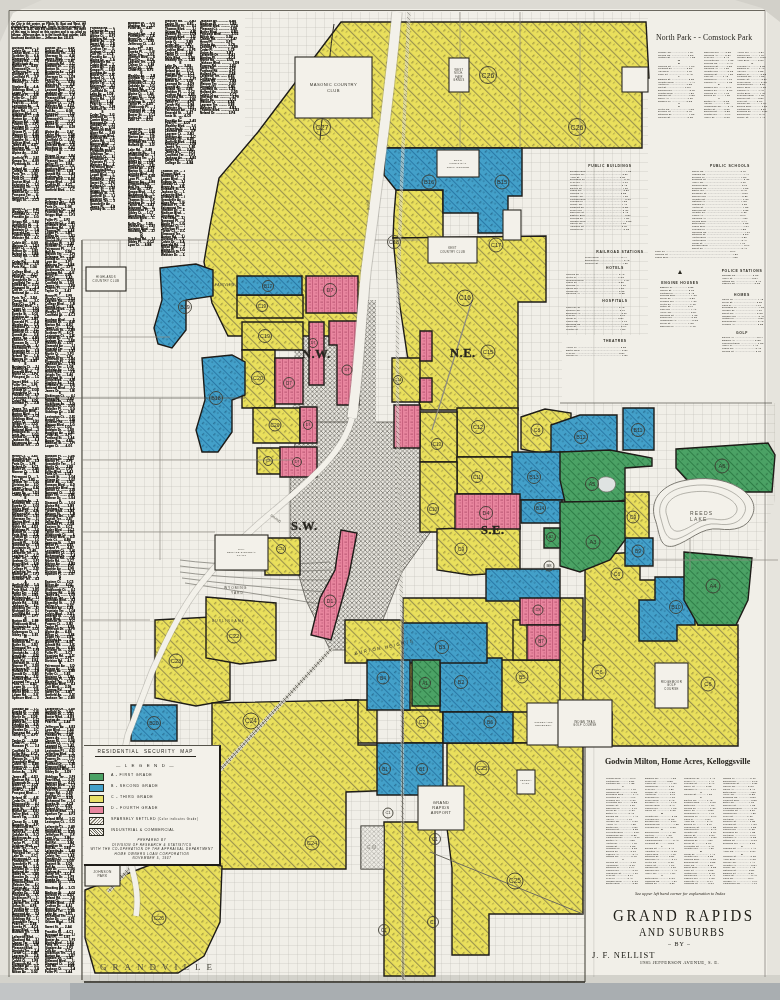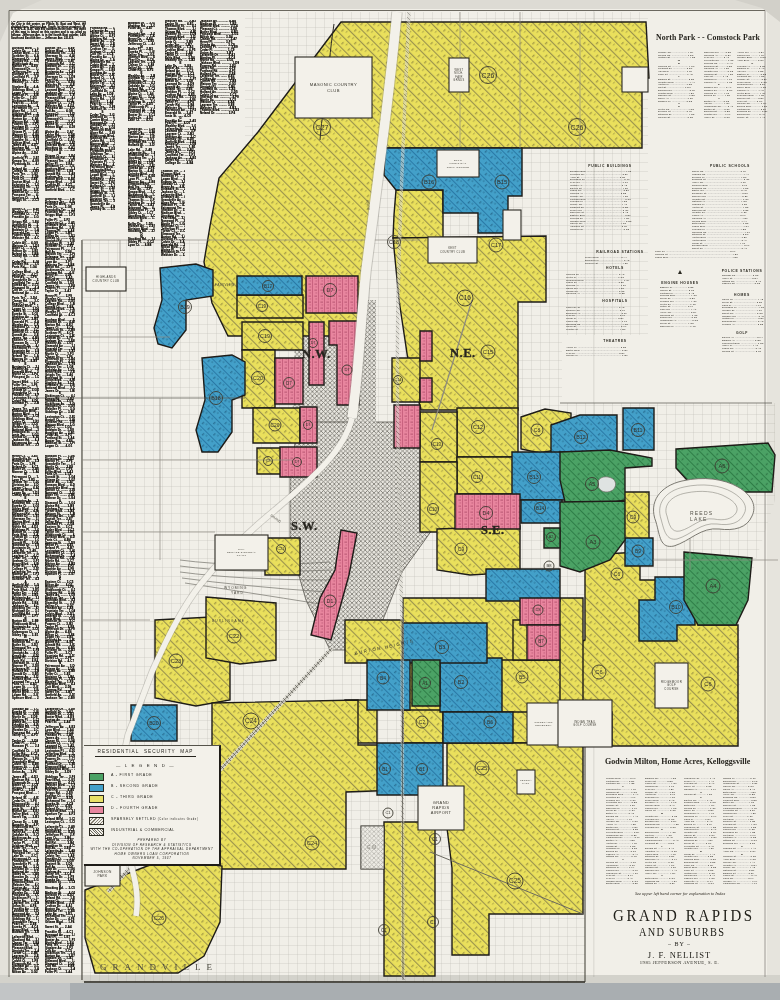--- a/index.html
+++ b/index.html
@@ -782,21 +782,21 @@
 <div class="col" style="left:128px;top:22px;width:27px;height:100px;font-size:2.9px;line-height:2.62px">Baldwin Dr. ... 3-G2<br>Sheldon Rd. ... 2-G8<br>Fuller Av. ... 4-E7<br><span class="gh">G</span><br>Straight Ter. ... 2-G5<br>Portland Pl. ... 1-A4<br>Henry Dr. ... 4-E4<br>Horton Ct. ... 2-B1<br>Jefferson Ct. ... 4-C9<br><span class="gh">M</span><br>Butler Pl. ... 2-B3<br>Eureka Pl. ..... 1-G9<br>Valley Ter. ... 3-G2<br>Spencer Blvd. ... 4-D2<br>Pearl Dr. ..... 4-C8<br>Lagrave Ter. ... 3-E1<br>Clancy Ct. ... 2-A9<br>Valley St. ... 3-F2<br>Cedar Rd. ... 4-F2<br><span class="gh">E</span><br>Wealthy Av. .... 3-B9<br>Dunham Dr. ... 2-D7<br>Giddings Ter. ... 1-A5<br>Elmwood Ct. ... 4-D4<br>Oakdale Av. ... 3-G4<br>Neland Rd. ... 3-C3<br>Thomas Blvd. ... 1-G1<br>Alpine Ct. ... 1-A6<br>Griggs Pl. .... 3-C6<br>Crofton Dr. .... 1-F7<br>Giddings St. ... 2-G3<br>Taylor Pl. ... 4-D5<br>Widdicomb Pl. ... 1-C3<br>Diamond St. ... 4-C8<br>Fountain Pl. ... 3-B2<br>Baxter St. ..... 2-C2<br>Butler Dr. ... 4-F7<br>Lake Ct. ..... 4-C6</div>
 
 <div class="col" style="left:128px;top:128px;width:27px;height:120px;font-size:2.9px;line-height:2.62px">Knapp Av. ..... 1-D8<br>Turner Dr. ..... 2-B6<br>Thomas Av. ... 1-D7<br>Marion Av. ..... 2-E5<br>Knapp Av. ... 2-G1<br>Michigan Rd. ... 4-F2<br>Holland Pl. .... 2-D9<br><span class="gh">E</span><br>Lake Rd. ... 2-A9<br>Lafayette St. ... 1-B9<br>Widdicomb Dr. ... 4-B9<br>Stocking Ter. ... 1-D3<br>Sibley Ct. ..... 2-D4<br>Butler Av. ... 1-G6<br>Garfield Ct. ... 2-E3<br>Eureka Av. ... 4-F4<br>Marion St. ... 4-A8<br>Quimby Blvd. ... 2-C8<br>Powers Pl. ... 4-G4<br>Lyon Pl. .... 4-C5<br>Monroe Av. ... 2-B6<br>Elmwood Blvd. ... 4-G8<br>Hall Ter. ... 2-D9<br>Fuller Av. ... 3-F7<br>Knapp Blvd. ... 3-C7<br>Richmond St. ... 1-G8<br>Widdicomb Blvd. ... 4-E5<br>Thomas St. .... 2-F6<br>Sheldon Dr. .... 3-G3<br>Taylor Rd. ... 3-A3<br>Norwood Ter. ... 4-C6<br>Kalamazoo Pl. ... 4-A6<br>Sibley Ct. ... 1-C7<br>Stocking St. ... 3-C5<br>Watson Blvd. ... 1-A4<br><span class="gh">E</span><br>Fuller Dr. ... 1-D5<br>Worden Av. ... 2-E9<br>Division Blvd. ... 2-A8<br>Stocking Rd. ... 2-C1<br><span class="gh">D</span><br><span class="gh">M</span><br>Stocking Rd. ... 1-D3<br>Sibley Pl. .... 2-C2<br>Lyon Ct. ... 4-B8</div>
 
 <div class="col" style="left:165px;top:20px;width:31px;height:145px;font-size:2.9px;line-height:2.62px">Webster Rd. ..... 2-B3<br>Taylor St. ....... 4-E1<br>Richmond St. ...... 4-D1<br>Thomas Blvd. ...... 2-G1<br>Ottawa Rd. ........ 4-B1<br>Wealthy St. ....... 3-D4<br>Thomas Blvd. .... 3-D3<br>Emerald Ct. ....... 2-G1<br>Ionia Ct. ........ 3-B9<br>Cedar Ter. .... 1-B7<br>Henry Blvd. ... 1-A3<br>Crofton Blvd. ... 4-F5<br>Taylor Pl. ...... 1-A8<br>Taylor Ct. ..... 3-G6<br>Paris Blvd. ...... 3-D6<br>Wealthy Ter. .... 1-A3<br><span class="gh">E</span><br>Lake Dr. ...... 3-G9<br>Baxter Av. ..... 1-G1<br>Neland Av. ..... 3-C3<br>Dayton Rd. ..... 3-C3<br>Franklin Ter. ... 2-C5<br>Sigsbee Ct. ....... 1-F7<br>Milton Dr. ...... 1-D8<br>Leonard Dr. .... 4-D9<br>Donald Av. ..... 3-D3<br>Neland Ter. ... 3-E6<br>Sheldon Pl. ..... 2-C2<br>Crofton Rd. ..... 4-E5<br>Prospect Rd. .... 3-G1<br>Dayton Ct. ........ 4-F6<br>Valley Pl. ........ 4-F4<br>Turner Rd. ...... 3-B4<br>Webster Dr. .... 1-D1<br>Fairmount Av. ... 2-F2<br>Emerald St. ... 3-A7<br>Ionia St. ...... 4-C9<br><span class="gh">G</span><br>Franklin Av. ...... 2-A5<br>Pearl Pl. ..... 4-D1<br>Wealthy Blvd. ..... 1-G5<br>Lafayette St. ..... 1-A7<br>Leonard Rd. ....... 3-F6<br>Lagrave Ct. .... 2-B3<br>Sheldon Av. ....... 2-C9<br>Quimby Ter. ... 4-D9<br>Garfield Blvd. ... 2-B1<br>Knapp Dr. ......... 1-G8<br>James Ter. ....... 1-B1<br>Garfield St. .... 2-B2<br>James Av. ........ 3-F2<br>Caulfield Ter. ... 2-F3<br>Jackson Av. ...... 4-B1<br>Sweet Rd. ..... 1-C9<br>College Dr. .... 4-B4</div>
 
 <div class="col" style="left:161px;top:170px;width:24px;height:88px;font-size:2.9px;line-height:2.62px">Thomas Ter. ... 1-B8<br>Thomas Blvd. ... 1-B7<br>Hamilton Pl. ... 3-B5<br>Logan Blvd. ... 4-A3<br>Powers Dr. ... 3-F2<br>Oakdale Ct. ... 2-A8<br>Henry Av. ... 4-B3<br>Delaware St. ... 2-E1<br>Jackson Dr. ... 1-B5<br>Lafayette Blvd. ... 3-B8<br>Delaware Av. ... 4-G4<br>Grandville Av. ... 1-G7<br>Alger Rd. ... 1-G6<br>Sheldon Pl. ... 4-F9<br>Fairmount Ter. ... 3-B6<br>Sheldon Dr. ... 3-F9<br>Madison Blvd. ... 2-A9<br>Stocking Ter. ... 3-E8<br>Pearl Blvd. ... 3-C7<br>Norwood Pl. ... 2-F8<br>Myrtle Pl. ... 1-G6<br>Michigan Ct. ... 3-F1<br>Jefferson Pl. ... 4-A7<br>Turner Ct. ... 2-C6<br>Elmwood Ter. ... 1-C4<br>Burton Rd. ... 3-G7<br>Division Pl. ... 2-F3<br>Calvin Dr. ... 3-A3<br>Emerald Rd. ... 3-E2<br>Milton Blvd. ... 3-A7<br>Alpine Pl. ... 1-G6<br>Benjamin Dr. ... 2-A4<br>Webster Dr. ... 2-D6</div>
 
 <div class="col" style="left:200px;top:20px;width:40px;height:95px;font-size:2.9px;line-height:2.62px">Jackson Av. ........... 4-A4<br>Madison Pl. ............ 1-B2<br>Garfield Blvd. .......... 2-C4<br>Pleasant Ct. ............ 3-D8<br>Butler Blvd. ............. 4-B3<br>Prospect Blvd. ......... 2-G2<br>Milton Av. ........... 3-D4<br>Clancy Rd. .............. 3-A7<br>Henry Pl. ............ 3-F3<br>Ottawa Av. ............ 3-C9<br>Leonard Pl. .............. 3-E9<br>Cedar Pl. .............. 1-C9<br>Union Av. ............ 3-B7<br>Lafayette Dr. ......... 4-A3<br>Monroe Pl. ............ 4-C4<br>Myrtle Rd. ........... 3-G1<br>Jackson Blvd. ........... 1-D9<br>Powers Rd. ............ 1-F3<br>Sweet Rd. .............. 2-F9<br>Portland Rd. .......... 4-F2<br>Holland Dr. ............ 2-F8<br>Lafayette Ter. ....... 4-E3<br>College Av. ........... 1-E9<br>Carrier Rd. ............. 1-A4<br>Watson Ter. ........... 2-G3<br>Straight Pl. ........... 1-B6<br>Caulfield St. .......... 1-A3<br>Holland Av. .............. 2-D5<br>Calvin Ct. ............... 2-C2<br>Sherman Rd. ............. 4-F9<br>Myrtle Dr. ............... 2-C5<br>Watson Ct. ........... 4-A4<br>Lagrave Ter. ......... 3-E8<br>Webster Pl. ............ 4-B3<br>Thomas Blvd. ............ 2-E3<br>Neland Dr. ............. 2-F4</div>
 
-<div style="position:absolute;left:656px;top:33px;font-family:'Liberation Serif',serif;font-size:7.8px;font-weight:bold;letter-spacing:0.1px;color:#25231d;white-space:nowrap;transform:none">North Park - - Comstock Park</div>
+<div style="position:absolute;left:656px;top:33px;font-family:'Liberation Serif',serif;font-size:7.8px;font-weight:normal;letter-spacing:0.1px;color:#25231d;white-space:nowrap;transform:none">North Park - - Comstock Park</div>
 
 <div class="colr" style="left:658px;top:52px;width:42px;height:70px;font-size:2.4px;line-height:2.7px">Quimby Ter. ................... 4-E4<br>Neland Rd. .................... 1-D5<br>Watson St. ....................... 4-D3<br><span class="gh">W</span><br><span class="gh">B</span><br>Garfield St. ..................... 4-C8<br>Pleasant Dr. ................. 3-D1<br>Hall Blvd. ..................... 1-F5<br>Pearl Ct. ....................... 1-A2<br><span class="gh">L</span><br>Baldwin St. ..................... 2-B1<br>Webster Blvd. .................. 4-A4<br>Horton Pl. .................... 1-D2<br>Coit St. ...................... 1-D8<br>Emerald Ter. .................... 2-F3<br>Crofton Blvd. .................. 4-B1<br>Sheldon Ct. ..................... 1-B3<br>Sibley Av. ...................... 1-B4<br>Sigsbee Pl. .................. 3-D2<br><span class="gh">H</span><br><span class="gh">N</span><br>Myrtle Rd. ...................... 4-G3<br>Division Ct. .................. 2-G4<br>Stocking Dr. .................... 4-D2<br>College St. .................... 3-B7</div>
 
 <div class="colr" style="left:704px;top:52px;width:30px;height:70px;font-size:2.4px;line-height:2.7px">Sherman Ter. ...... 3-E3<br>Norwood Av. ....... 3-B4<br>Lyon Ter. .......... 2-A1<br>Plymouth Rd. ......... 1-C3<br>Thomas Rd. .......... 1-A8<br>Benjamin St. ........ 1-D2<br>Caulfield Av. ..... 4-E6<br>Webster Rd. .......... 3-C2<br>Madison St. ........... 4-E1<br>Lake St. .......... 1-A2<br>Madison Pl. .......... 4-F8<br>Powers Av. ........... 1-C2<br><span class="gh">D</span><br>Sigsbee Ter. ........ 3-A6<br>Sigsbee Dr. .......... 2-G6<br>Garfield Pl. ....... 4-F5<br>Eureka Dr. ......... 4-B6<br><span class="gh">T</span><br>Burton Av. ........ 3-G3<br>Hall Dr. ............. 4-D9<br>Widdicomb Ter. ...... 3-A1<br>Burton Ct. ......... 3-C1<br>Emerald St. ....... 3-B3<br>Crofton Ter. ........ 1-F9<br>Valley Dr. .......... 2-G8</div>
 
 <div class="colr" style="left:737px;top:52px;width:31px;height:70px;font-size:2.4px;line-height:2.7px">Alpine Ter. .......... 1-B4<br>Powers Rd. ......... 4-G4<br>Worden Blvd. ........ 2-D8<br>Alger Blvd. ......... 3-D6<br><span class="gh">D</span><br>Leonard Av. .......... 3-E6<br>Baldwin Pl. .......... 1-A8<br>Hall Ter. ............. 1-B2<br>Eastern Pl. ............ 2-D3<br>Pleasant Ter. ....... 4-E2<br>Quimby Ct. ............. 2-E9<br>Turner Blvd. ........... 2-C3<br>Richmond Ter. ...... 2-D9<br>Sibley Blvd. ........... 1-E1<br>Powers Av. ......... 4-A3<br>Myrtle Blvd. .......... 4-C4<br>Jefferson Blvd. .... 4-E6<br>Spencer St. ........ 3-B1<br>Fuller St. .......... 3-C6<br>College Ter. ........... 1-G9<br>Eureka Blvd. ........... 1-D7<br>Portland Dr. ........... 2-E4<br>Diamond Dr. ............ 3-B6<br>Emerald Dr. ......... 2-A3<br>Clancy Ct. ............ 4-A7</div>
 
 <div style="position:absolute;left:570px;top:164px;width:80px;text-align:center;font-size:3.4px;letter-spacing:0.7px;color:#2a2820;font-weight:bold">PUBLIC BUILDINGS</div>
 
 <div class="colr" style="left:570px;top:171px;width:76px;height:62px;font-size:2.4px;line-height:2.75px">Dunham Blvd. .................................................. 4-F5<br>Fountain Ter. ............................................... 2-E9<br>Alger St. .................................................. 3-E7<br>Dickinson Dr. ................................................. 2-F1<br>Lyon Ter. ..................................................... 1-C9<br>Watson Av. ................................................. 3-A3<br>Dayton St. ................................................... 4-B9<br>Logan Ter. .................................................... 2-B1<br>Garfield Av. ............................................... 2-B2<br>Quimby Ter. ................................................. 4-B6<br>Portland Blvd. ................................................. 3-C8<br>Leonard Pl. ................................................ 4-D5<br>Clancy Rd. ................................................. 4-A8<br>Prospect Dr. ................................................ 3-E2<br>Turner Rd. ................................................... 3-G6<br>Sherman Ct. ................................................ 2-A3<br>Eastern Blvd. .................................................. 3-B1<br>Thomas Dr. ................................................... 4-B1<br>Oakdale Blvd. .................................................. 2-B3<br>Carrier Ter. ............................................... 4-G8<br>Hamilton St. ............................................... 3-F5<br>Madison Dr. .................................................. 2-D2</div>
@@ -878,15 +878,15 @@
 <div class="colr" style="left:723px;top:778px;width:38px;height:108px;font-size:2.4px;line-height:2.7px">Ottawa Pl. .................. 2-C9<br>Emerald Dr. .................. 3-F5<br>Widdicomb Ct. .............. 3-E1<br>Carrier Rd. .............. 2-C8<br>Calvin Av. .................. 2-A6<br>Butler Blvd. ................ 4-B8<br>Henry Ter. ................. 3-B3<br>Diamond Rd. .............. 2-E8<br>Prospect Blvd. ............. 3-E2<br>Butler Ter. ................ 4-F2<br>Spencer Ct. ............... 4-C3<br>Kalamazoo Blvd. .......... 1-F5<br>Lexington St. ............. 3-E4<br>Madison Rd. ............... 4-B8<br>Fuller St. ................ 1-D9<br>Coit Blvd. ................ 4-B8<br>Scribner Ct. ............... 1-E5<br>Leonard St. ................. 4-G8<br>Stocking Rd. ............... 1-E3<br>Powers Rd. ............... 1-D8<br>Dickinson Dr. ............. 4-E2<br>Coit Blvd. ................... 1-F6<br>Portland Av. ................ 3-E2<br>Ottawa St. ................... 2-G7<br>Diamond Ter. ............. 3-D1<br><span class="gh">N</span><br>Graham St. ................. 4-A9<br>Alger Rd. ................... 3-G9<br><span class="gh">B</span><br>Madison Ct. ................ 3-B6<br>Alger Blvd. ................. 1-G5<br>Monroe Ter. ............... 4-A4<br>Webster Av. ................. 2-E4<br>Clancy Ter. ................ 4-A3<br>National Ct. .............. 3-B7<br>Baldwin Ct. .............. 3-D9<br>Knapp St. .................... 3-A8<br>Paris Rd. ................. 3-F9<br>Worden Av. ................... 1-F4<br>Kalamazoo Ter. ............ 4-F1</div>
 
 <div style="position:absolute;left:600px;top:891px;width:160px;text-align:center;font-size:4.4px;font-style:italic;color:#332e26;font-family:'Liberation Serif',serif">See upper left hand corner for explanation to Index</div>
 
 <div style="position:absolute;left:613px;top:906px;font-family:'Liberation Serif',serif;font-size:17px;letter-spacing:3px;color:#21201a;white-space:nowrap;transform:scaleX(0.88);transform-origin:0 50%">GRAND RAPIDS</div>
 
 <div style="position:absolute;left:639px;top:925px;font-family:'Liberation Serif',serif;font-size:12px;letter-spacing:1.5px;color:#21201a;white-space:nowrap;transform:scaleX(0.86);transform-origin:0 50%">AND SUBURBS</div>
 
 <div style="position:absolute;left:592px;top:941px;width:175px;text-align:center;font-family:'Liberation Serif',serif;font-size:6px;letter-spacing:1px;color:#21201a">– BY –</div>
 
-<div style="position:absolute;left:592px;top:950px;width:175px;text-align:center;font-family:'Liberation Serif',serif;font-size:8.5px;letter-spacing:1px;color:#21201a">J. F. NELLIST</div>
+<div style="position:absolute;left:592px;top:950px;width:175px;text-align:left;font-family:'Liberation Serif',serif;font-size:8.5px;letter-spacing:1px;color:#21201a">J. F. NELLIST</div>
 
 <div style="position:absolute;left:592px;top:960px;width:175px;text-align:center;font-family:'Liberation Serif',serif;font-size:4.6px;letter-spacing:0.5px;color:#21201a">1985 JEFFERSON AVENUE, S. E.</div>
 </div>
 </body></html>

